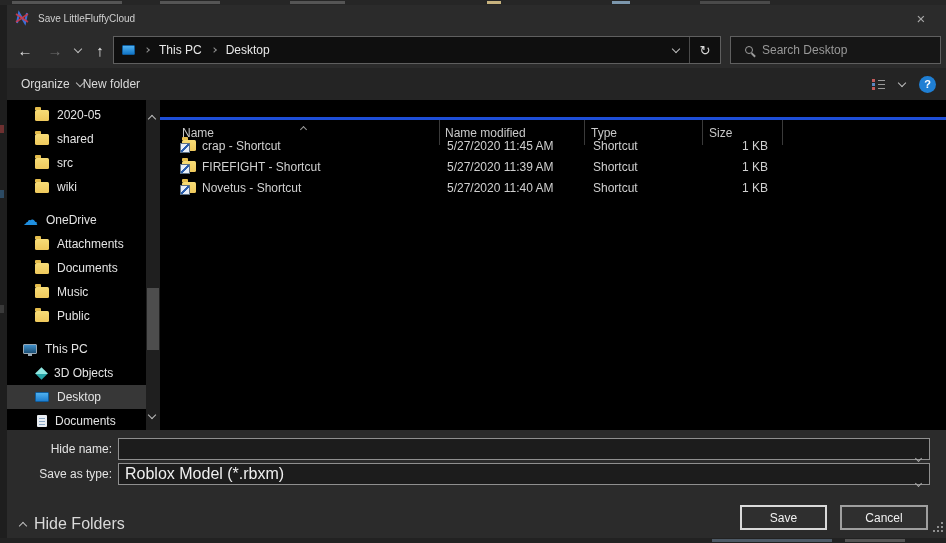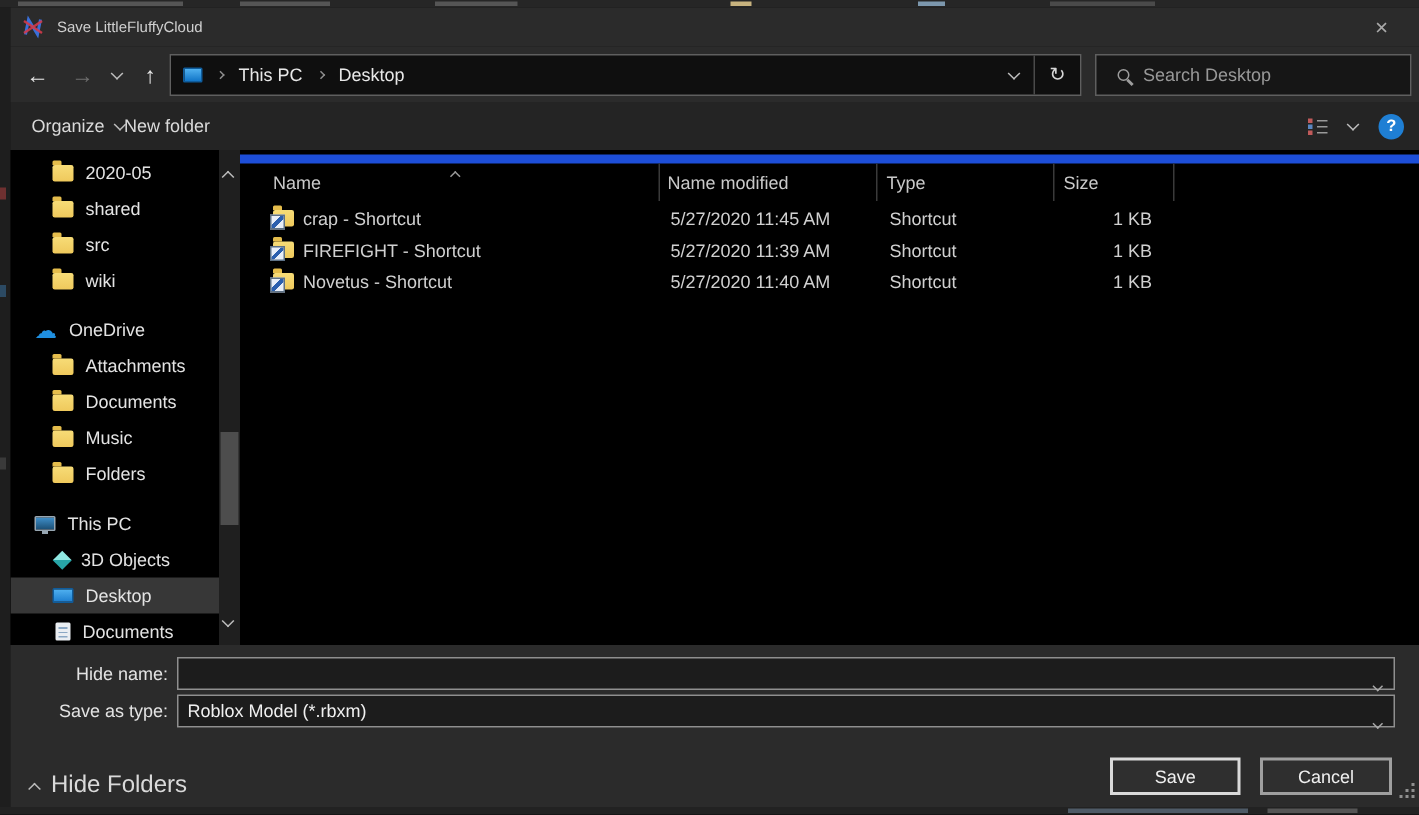--- a/index.html
+++ b/index.html
@@ -86,21 +86,21 @@
     color:#e3e3e3; font-size:12px; width:141px; }
   .side-item.sel { background:#373737; }
   .side-item.lv1 { padding-left:16px; } .side-item.lv2 { padding-left:28px; }
   .side-gap { height:9px; }
   .side-scroll { position:absolute; right:0; top:0; width:14px; height:330px; background:#1f1f1f; }
   .side-scroll .thumb { position:absolute; left:1px; top:188px; width:12px; height:62px; background:#4d4d4d; }
   .side-scroll .sarrow { position:absolute; left:3px; }
   .side-scroll .a-up { top:8px; } .side-scroll .a-dn { bottom:8px; }
 
   .filearea { position:absolute; left:153px; top:0; width:786px; height:330px; }
-  .colhead { position:absolute; left:0; top:3px; width:786px; height:25px; border-top:6px solid #1d4ed8; }
+  .colhead { position:absolute; left:0; top:17px; width:786px; height:25px; border-top:3px solid #1d4ed8; }
   .colhead .hcell { position:absolute; top:0; height:25px; display:flex; align-items:center;
     color:#c9c9c9; font-size:12px; }
   .h-name{left:22px;} .h-date{left:285px;} .h-type{left:431px;} .h-size{left:549px;}
   .colhead .vline { position:absolute; top:0; width:1px; height:25px; background:#3a3a3a; }
   .v1{left:279px}.v2{left:424px}.v3{left:542px}.v4{left:622px}
   .sort-caret { position:absolute; left:141px; top:-2px; }
   .sort-caret .chv { border-color:#9a9a9a; width:5px; height:5px; }
   .rows { position:absolute; left:0; top:35px; width:786px; }
   .frow { position:relative; height:21px; }
   .frow .cell { position:absolute; top:0; height:21px; display:flex; align-items:center;
@@ -134,21 +134,21 @@
 
   
   .bottompanel { position:absolute; left:0; top:425px; width:939px; height:108px; background:#2b2b2b; }
   .field-row { position:absolute; left:0; width:939px; height:22px; display:flex; align-items:center; }
   .fr1{top:8px} .fr2{top:33px}
   .field-label { width:111px; text-align:right; color:#e3e3e3; font-size:12px; padding-right:6px; }
   .combo { position:relative; width:812px; height:22px; background:#1c1c1c; border:1px solid #8f8f8f;
     display:flex; align-items:center; }
   .combo input { background:transparent; border:0; outline:none; color:#f0f0f0; font-size:12px;
     padding-left:6px; width:770px; font-family:inherit; }
-  .combo .val { color:#f0f0f0; font-size:12px; padding-left:6px; }
+  .combo .val { color:#f0f0f0; font-size:16px; padding-left:6px; }
   .combo .cchv { position:absolute; right:8px; top:8px; }
   .combo .cchv .chv{ width:5px; height:5px; border-color:#a9a9a9; }
 
   .hidefolders { position:absolute; left:13px; top:85px; display:flex; align-items:center; gap:8px;
     color:#d9d9d9; font-size:16px; }
   .btn { position:absolute; top:75px; height:25px; background:#2f2f2f; color:#f0f0f0; font-size:12px;
     display:flex; align-items:center; justify-content:center; }
   .btn-save { left:733px; width:87px; border:2px solid #dadada; }
   .btn-cancel { left:833px; width:88px; border:2px solid #9f9f9f; }
   .grip { position:absolute; right:3px; top:90px; width:12px; height:12px; }
@@ -269,21 +269,21 @@
             <div class="side-item lv2">
               <span class="ic-folder"></span>
               <span>Documents</span>
             </div>
             <div class="side-item lv2">
               <span class="ic-folder"></span>
               <span>Music</span>
             </div>
             <div class="side-item lv2">
               <span class="ic-folder"></span>
-              <span>Folders</span>
+              <span>Public</span>
             </div>
             <div class="side-gap"></div>
             <div class="side-item lv1">
               <span class="ic-pc"></span>
               <span>This PC</span>
             </div>
             <div class="side-item lv2">
               <span class="ic-cube"></span>
               <span>3D Objects</span>
             </div>

